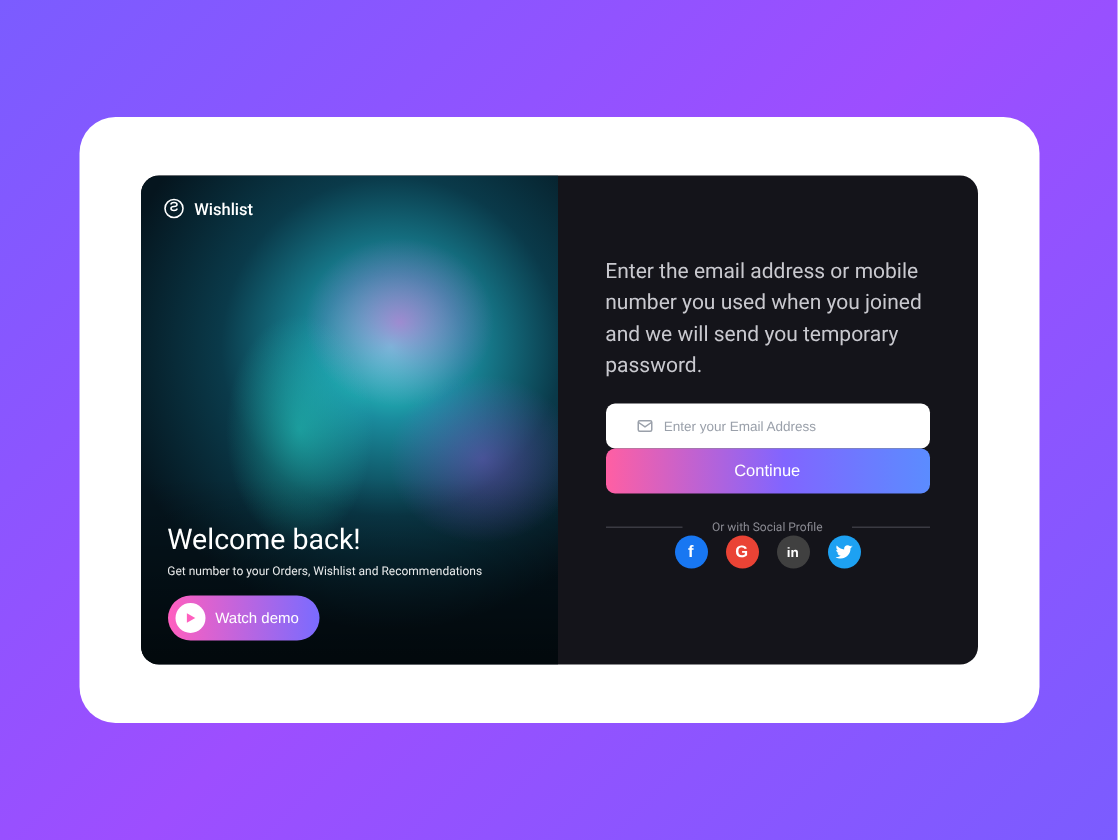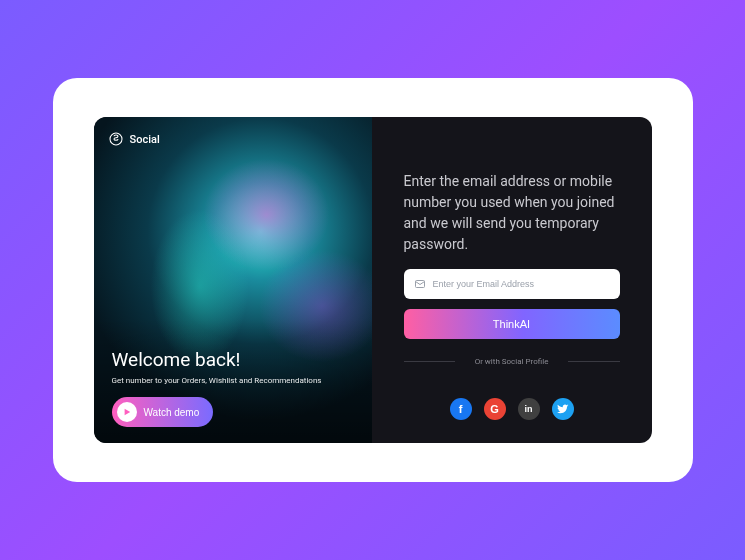--- a/index.html
+++ b/index.html
@@ -93,23 +93,23 @@
   color: #fff;
 }
 .form-title { font-size: 13px; font-weight: 600; margin-bottom: 10px; }
 .form-desc { font-size: 14px; line-height: 1.5; color: #c9c9cf; margin-bottom: 14px; }
 .email-field {
   width: 100%;
   background: #fff;
   border-radius: 6px;
   display: flex;
   align-items: center;
-  padding: 0 10px;
+  padding: 0 20px;
   height: 30px;
-  margin-bottom: 10px;
+  margin-bottom: 0;
 }
 .email-field svg { width: 12px; height: 12px; stroke: #9aa0aa; }
 .email-input {
   border: none;
   outline: none;
   font-size: 9px;
   color: #333;
   flex: 1;
   margin-left: 7px;
   background: transparent;
@@ -124,21 +124,21 @@
   color: #fff;
   font-size: 11px;
   font-weight: 500;
   cursor: pointer;
   margin-bottom: 18px;
 }
 .divider-row {
   display: flex;
   align-items: center;
   gap: 20px;
-  margin-bottom: 32px;
+  margin-bottom: 1px;
 }
 .divider-line { flex: 1; height: 1px; background: #3a3a42; }
 .divider-text { font-size: 8px; color: #8a8a92; }
 .socials {
   display: flex;
   justify-content: center;
   gap: 12px;
 }
 .social-btn {
   width: 22px; height: 22px; border-radius: 50%; border: none; cursor: pointer;
@@ -156,21 +156,21 @@
 
 <div class="outer-card">
   <div class="inner-card">
 
     <div class="left-panel">
       <div class="logo-row">
         <svg viewBox="0 0 24 24" fill="none" stroke="#fff" stroke-width="1.6">
           <circle cx="12" cy="12" r="9"></circle>
           <path d="M9 8c0-1 1-2 3-2s3 1 3 2-1 2-3 2-3 1-3 2 1 2 3 2 3-1 3-2"></path>
         </svg>
-        <span class="logo-text">Social</span>
+        <span class="logo-text">Wishlist</span>
       </div>
       <div class="left-copy">
         <div class="welcome-title">Welcome back!</div>
         <div class="welcome-sub">Get number to your Orders, Wishlist and Recommendations</div>
         <button class="watch-demo">
           <span class="play-circle">
             <svg viewBox="0 0 10 10">
                 <path d="M2 1 L9 5 L2 9 Z" fill="#ff5fbf"></path>
               </svg>
           </span>
@@ -183,21 +183,21 @@
       <div class="form-desc">Enter the email address or mobile number you used when you joined and we will send you temporary password.</div>
 
       <div class="email-field">
         <svg viewBox="0 0 24 24" fill="none" stroke-width="2">
           <rect x="3" y="5" width="18" height="14" rx="2"></rect>
           <path d="M3 7l9 6 9-6"></path>
         </svg>
         <input class="email-input" type="text" placeholder="Enter your Email Address" style="">
       </div>
 
-      <button class="continue-btn">ThinkAI</button>
+      <button class="continue-btn">Continue</button>
 
       <div class="divider-row">
         <div class="divider-line"></div>
         <div class="divider-text">Or with Social Profile</div>
         <div class="divider-line"></div>
       </div>
 
       <div class="socials">
         <button class="social-btn fb">
           <span>f</span>

